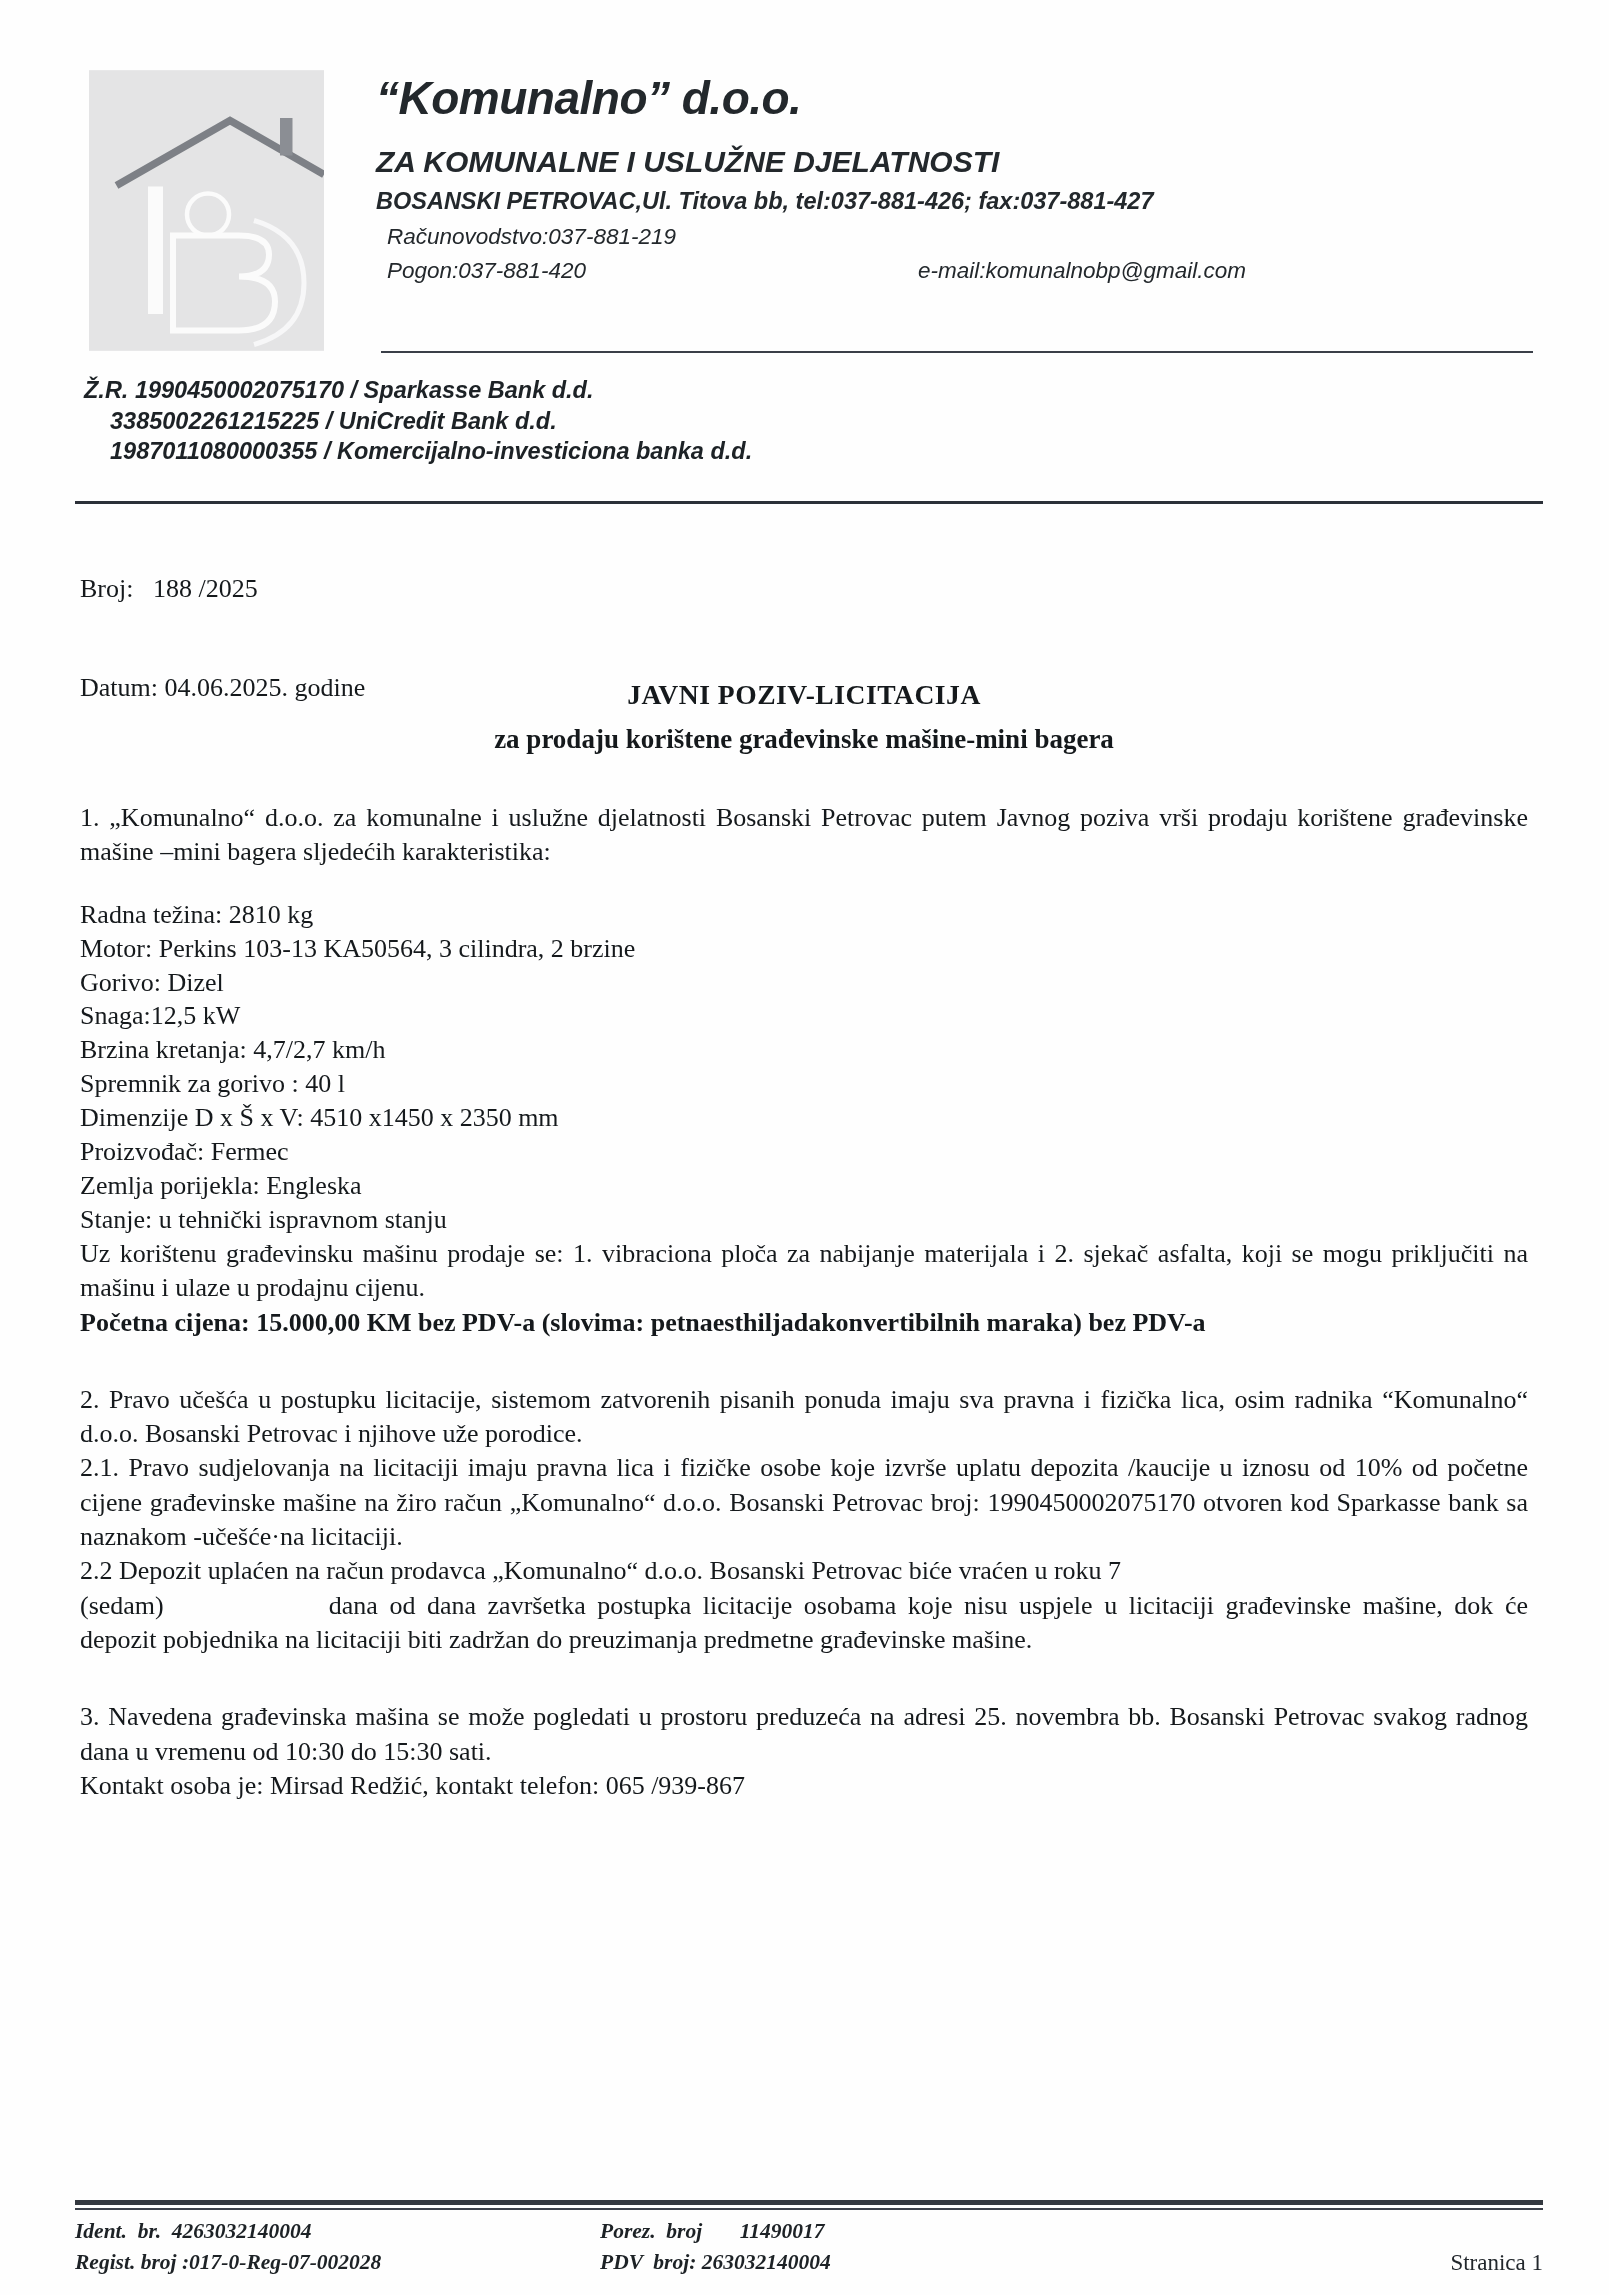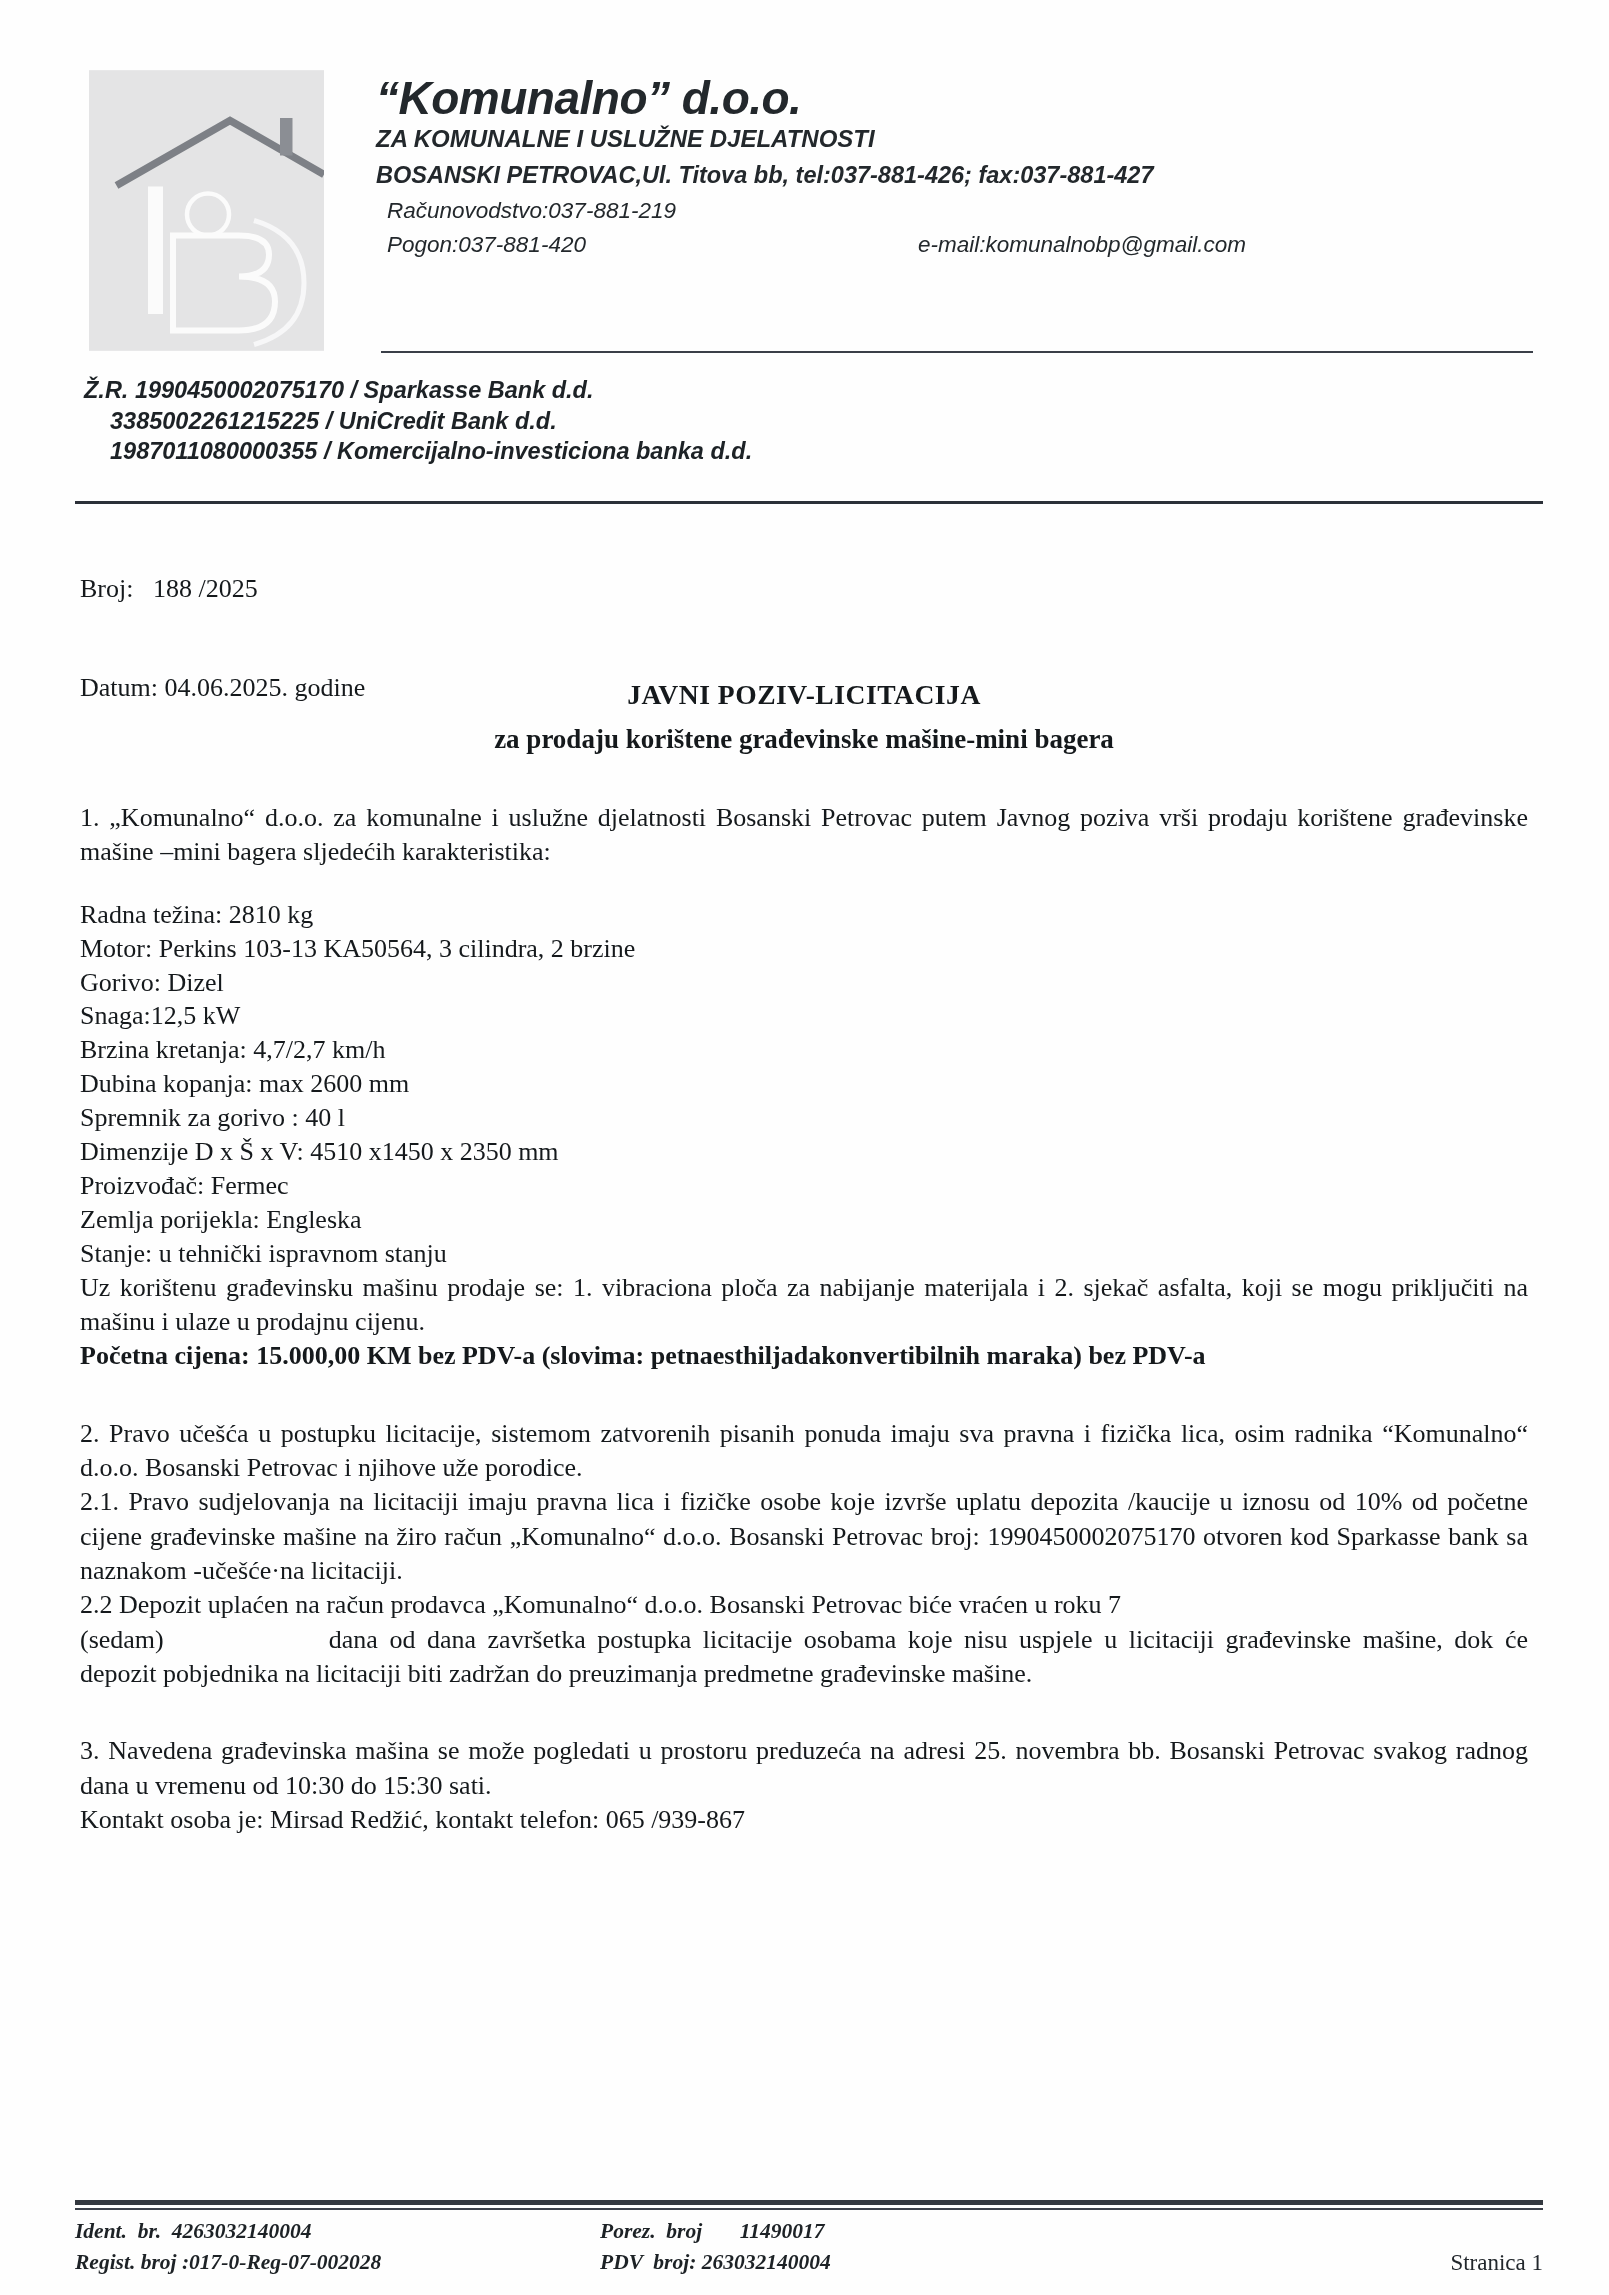--- a/index.html
+++ b/index.html
@@ -50,24 +50,24 @@
     font-size: 46px;
     letter-spacing: -0.5px;
     line-height: 1.0;
     color: #23282c;
     white-space: nowrap;
   }
   .lh-sub {
     font-family: "Liberation Sans", "DejaVu Sans", sans-serif;
     font-weight: bold;
     font-style: italic;
-    font-size: 24px;
+    font-size: 30px;
     line-height: 1.0;
     color: #23282c;
-    margin-top: 6px;
+    margin-top: 26px;
     white-space: nowrap;
   }
   .lh-addr {
     font-family: "Liberation Sans", "DejaVu Sans", sans-serif;
     font-weight: bold;
     font-style: italic;
     font-size: 23.5px;
     line-height: 1.0;
     color: #23282c;
     margin-top: 13px;
@@ -287,21 +287,20 @@
     <div class="spacer-lg"></div>
     <p class="j">1. „Komunalno“ d.o.o. za komunalne i uslužne djelatnosti Bosanski Petrovac putem Javnog poziva vrši prodaju  korištene građevinske mašine –mini bagera sljedećih karakteristika:</p>
 
     <div class="spacer-md"></div>
     <div class="specs">
       <div>Radna težina: 2810 kg</div>
       <div>Motor: Perkins  103-13 KA50564,  3 cilindra,  2 brzine</div>
       <div>Gorivo: Dizel</div>
       <div>Snaga:12,5 kW</div>
       <div>Brzina kretanja: 4,7/2,7 km/h</div>
-      <div>Dubina kopanja: max 2600 mm</div>
       <div>Spremnik za gorivo : 40 l</div>
       <div>Dimenzije D x Š x V: 4510 x1450 x 2350 mm</div>
       <div>Proizvođač: Fermec</div>
       <div>Zemlja porijekla: Engleska</div>
       <div>Stanje:  u tehnički ispravnom stanju</div>
     </div>
 
     <p class="j">Uz korištenu građevinsku mašinu prodaje se: 1. vibraciona ploča za nabijanje materijala i 2. sjekač asfalta, koji se mogu priključiti na mašinu i ulaze u prodajnu cijenu.</p>
     <p class="j bold">Početna cijena: 15.000,00 KM bez PDV-a  (slovima: petnaesthiljadakonvertibilnih maraka) bez PDV-a</p>
 

